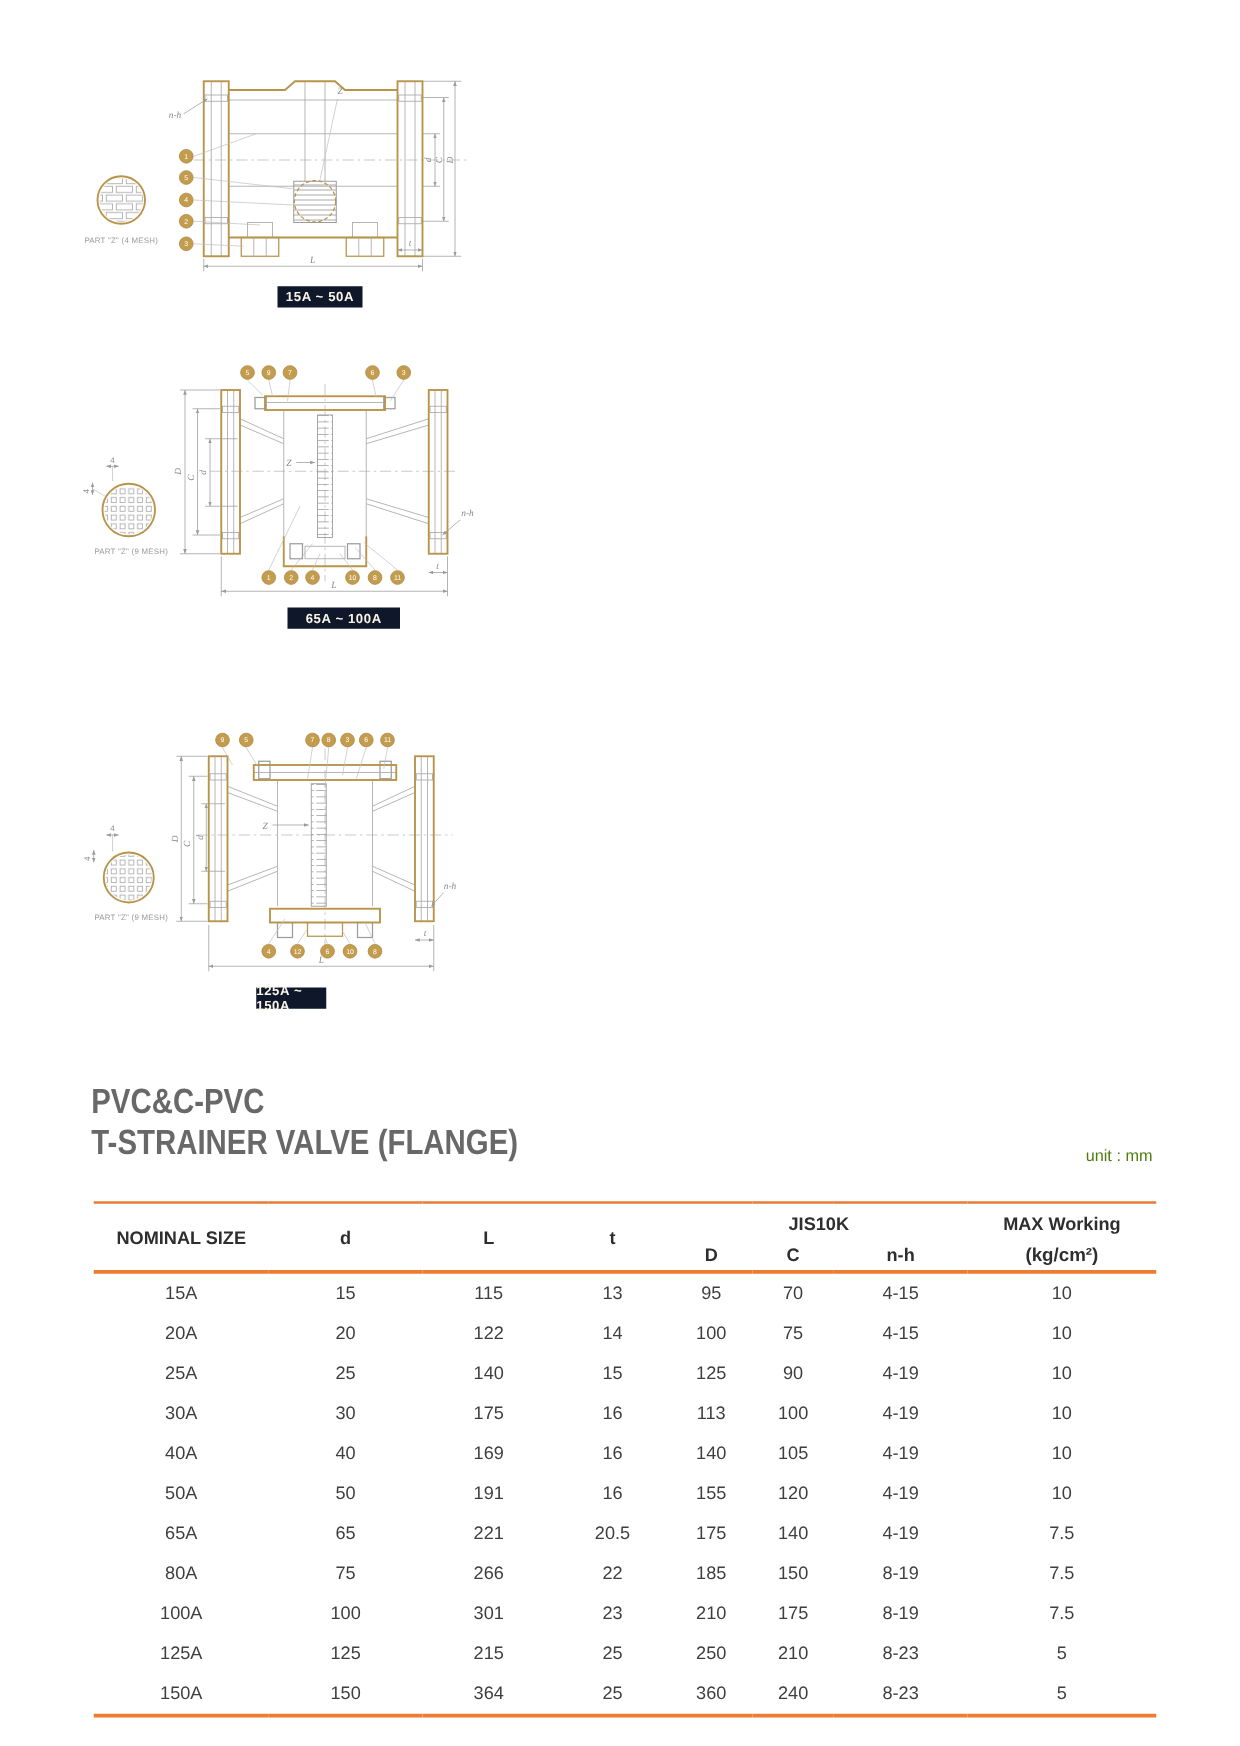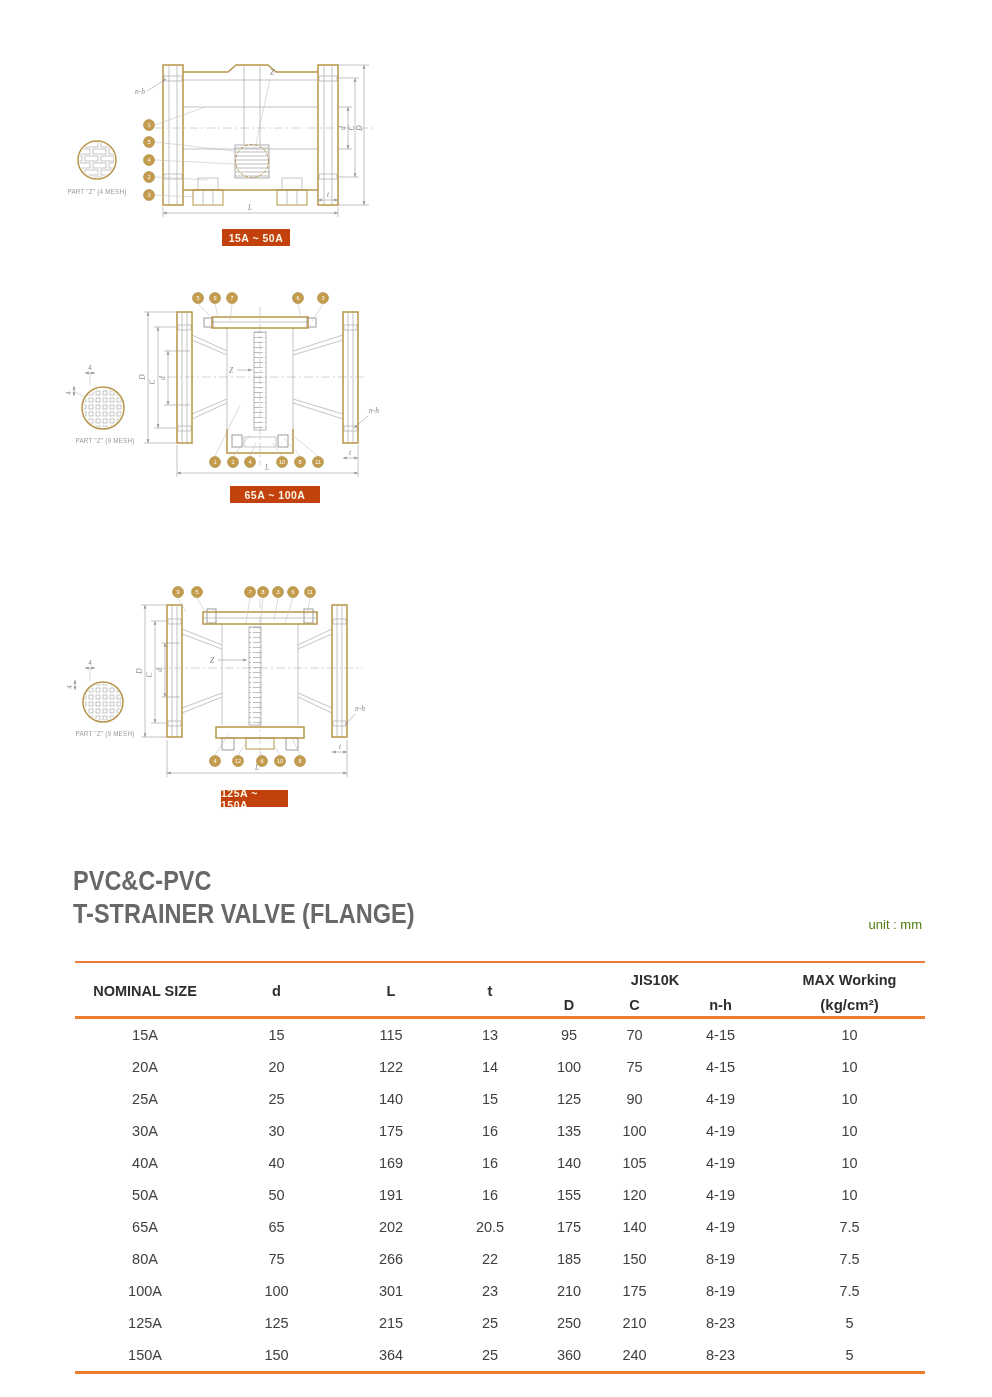--- a/index.html
+++ b/index.html
@@ -13,21 +13,21 @@
   .gray{stroke:#ABABAB;fill:none;stroke-width:0.7;}
   .grayb{stroke:#9C9C9C;fill:none;stroke-width:1;}
   .lead{stroke:#BDBDBD;fill:none;stroke-width:0.55;}
   .cl{stroke:#BDBDBD;fill:none;stroke-width:0.65;stroke-dasharray:9 3 2 3;}
   .dim{stroke:#9B9B9B;fill:none;stroke-width:0.6;}
   text.lbl{font-family:"Liberation Sans",sans-serif;font-size:6.5px;fill:#8A8A8A;}
   text.lbl-i{font-family:"Liberation Serif",serif;font-style:italic;font-size:7.5px;fill:#888888;}
   text.cap{font-family:"Liberation Sans",sans-serif;font-size:6.3px;fill:#9A9A9A;letter-spacing:.2px;}
   .balloon{fill:#C39C4E;stroke:#A8863D;stroke-width:0.6;}
   .balloon-num{font-family:"Liberation Sans",sans-serif;font-size:5.5px;fill:#FFFFFF;text-anchor:middle;}
-  .range-badge{position:absolute;height:17px;background:#c2410c;color:#FAF5E6;
+  .range-badge{position:absolute;height:17px;background:#0f172a;color:#FAF5E6;
         font-size:10.5px;font-weight:bold;letter-spacing:.5px;
         display:flex;align-items:center;justify-content:center;}
   .title-block{position:absolute;left:73px;top:864px;color:#686868;font-weight:bold;
         font-size:28px;line-height:1.18;transform:scaleX(0.84);transform-origin:0 0;white-space:nowrap;}
   .unit-note{position:absolute;right:70px;top:917px;font-size:13px;color:#4d7c0f;}
   table.spec-table{position:absolute;left:75px;top:941px;width:850px;border-collapse:collapse;
         border-top:2px solid #E87B39;border-bottom:3px solid #ED7B30;table-layout:fixed;margin-top:20px;}
   .spec-table th,.spec-table td{text-align:center;padding:0;font-family:"Liberation Sans",sans-serif;}
   .spec-table thead tr.r1 th{height:27px;font-size:14.5px;font-weight:bold;color:#2E2E2E;vertical-align:middle;padding-top:3px;}
   .spec-table thead tr.r2 th{height:23px;font-size:14.5px;font-weight:bold;color:#2E2E2E;vertical-align:middle;}
@@ -364,21 +364,21 @@
       <text class="lbl-i" x="300" y="136" text-anchor="middle">n-h</text>
       <line x1="295" y1="139" x2="285" y2="150" class="dim" marker-end="url(#ar)"></line>
       <line x1="107" y1="165" x2="107" y2="202" class="dim"></line>
       <line x1="287" y1="165" x2="287" y2="202" class="dim"></line>
       <line x1="107" y1="198" x2="287" y2="198" class="dim" marker-start="url(#ar)" marker-end="url(#ar)"></line>
       <text class="lbl-i" x="197" y="195" text-anchor="middle">L</text>
       <line x1="272" y1="177" x2="287" y2="177" class="dim" marker-start="url(#ar)" marker-end="url(#ar)"></line>
       <text class="lbl-i" x="280" y="174" text-anchor="middle">t</text>
     </g>
   </svg>
-  <div class="range-badge" style="left:221px;top:790px;width:67px">125A ~ 150A</div>
+  <div class="range-badge" style="left:205px;top:790px;width:56px">125A ~ 150A</div>
 
   <div class="title-block">
     <div>PVC&amp;C-PVC</div>
     <div>T-STRAINER VALVE (FLANGE)</div>
   </div>
   <div class="unit-note">unit : mm</div>
 
   <table class="spec-table">
     <colgroup>
       <col style="width:140px">
@@ -435,21 +435,21 @@
           <td>125</td>
           <td>90</td>
           <td>4-19</td>
           <td>10</td>
         </tr>
         <tr>
           <td>30A</td>
           <td>30</td>
           <td>175</td>
           <td>16</td>
-          <td>135</td>
+          <td>113</td>
           <td>100</td>
           <td>4-19</td>
           <td>10</td>
         </tr>
         <tr>
           <td>40A</td>
           <td>40</td>
           <td>169</td>
           <td>16</td>
           <td>140</td>
@@ -463,21 +463,21 @@
           <td>191</td>
           <td>16</td>
           <td>155</td>
           <td>120</td>
           <td>4-19</td>
           <td>10</td>
         </tr>
         <tr>
           <td>65A</td>
           <td>65</td>
-          <td>202</td>
+          <td>221</td>
           <td>20.5</td>
           <td>175</td>
           <td>140</td>
           <td>4-19</td>
           <td>7.5</td>
         </tr>
         <tr>
           <td>80A</td>
           <td>75</td>
           <td>266</td>

